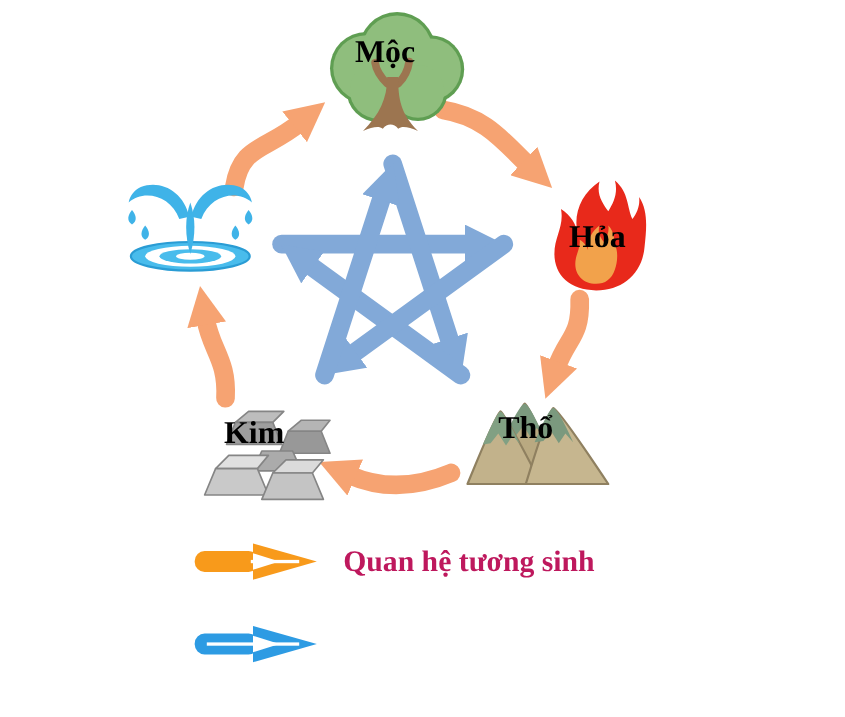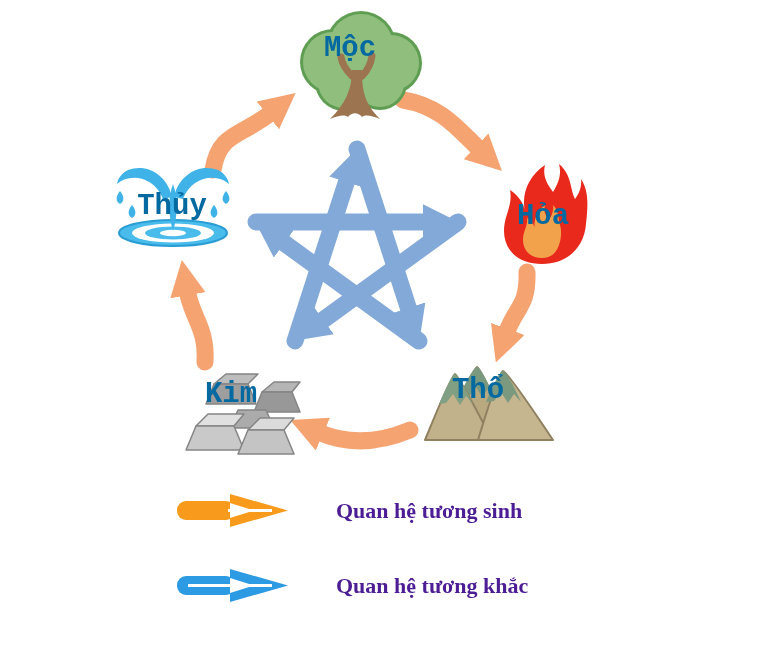--- a/index.html
+++ b/index.html
@@ -3,24 +3,24 @@
 <meta charset="utf-8">
 <style>
   html,body{margin:0;padding:0;background:#ffffff;}
   .stage{
     position:relative;width:768px;height:652px;background:#ffffff;
     font-family:"Liberation Serif","DejaVu Serif",serif;overflow:hidden;
   }
   .art{position:absolute;left:0;top:0;}
   .el-label{
     position:absolute;transform:translate(-50%,-50%);
-    font-weight:bold;font-size:29px;color:#0369a1;white-space:nowrap;font-family:Liberation Mono, monospace;
+    font-weight:bold;font-size:29px;color:#000000;white-space:nowrap;
   }
   .legend-row{position:absolute;display:flex;align-items:center;gap:21px;}
-  .legend-label{font-weight:bold;font-size:22px;color:#4c1d95;white-space:nowrap;margin-left:24px;}
+  .legend-label{font-weight:bold;font-size:27px;color:#be185d;white-space:nowrap;}
 </style>
 </head>
 <body>
 
 <div class="stage">
 
   <svg class="art" width="768" height="652" viewBox="0 0 768 652">
     <defs>
       <marker id="mBlue" viewBox="0 0 10 10" refX="1.5" refY="5" markerWidth="2.1" markerHeight="2.1" orient="auto">
         <path d="M0,0 L10,5 L0,10 Z" fill="#82a9d8"></path>
@@ -114,35 +114,33 @@
         <path transform="translate(226,198)" d="M0,-7 C4,-2 5,3 0,6 C-5,3 -4,-2 0,-7 Z"></path>
         <path transform="translate(214,212)" d="M0,-7 C4,-2 5,3 0,6 C-5,3 -4,-2 0,-7 Z"></path>
       </g>
     </g>
   </svg>
 
   <div class="el-label" style="left:350px;top:48px">Mộc</div>
   <div class="el-label" style="left:543px;top:216px">Hỏa</div>
   <div class="el-label" style="left:478px;top:390px">Thổ</div>
   <div class="el-label" style="left:231px;top:394px">Kim</div>
-  <div class="el-label" style="left:172px;top:206px">Thủy</div>
 
   <div class="legend-row" style="left:176px;top:492px">
     <svg width="115" height="37" viewBox="0 0 115 37">
       <rect x="1" y="9" width="58" height="19" rx="9" fill="#f89a1b"></rect>
       <polygon points="54,2 112,18.5 54,35" fill="#f89a1b"></polygon>
       <rect x="52" y="17" width="44" height="3" fill="#ffffff"></rect>
       <polygon points="54,11 78,18.5 54,26" fill="#ffffff"></polygon>
     </svg>
     <span class="legend-label">Quan hệ tương sinh</span>
   </div>
 
   <div class="legend-row" style="left:176px;top:567px">
     <svg width="115" height="37" viewBox="0 0 115 37">
       <rect x="1" y="9" width="58" height="19" rx="9" fill="#2d9be3"></rect>
       <polygon points="54,2 112,18.5 54,35" fill="#2d9be3"></polygon>
       <rect x="12" y="17" width="84" height="3" fill="#ffffff"></rect>
       <polygon points="54,11 78,18.5 54,26" fill="#ffffff"></polygon>
     </svg>
-    <span class="legend-label">Quan hệ tương khắc</span>
   </div>
 
 </div>
 
 </body></html>

